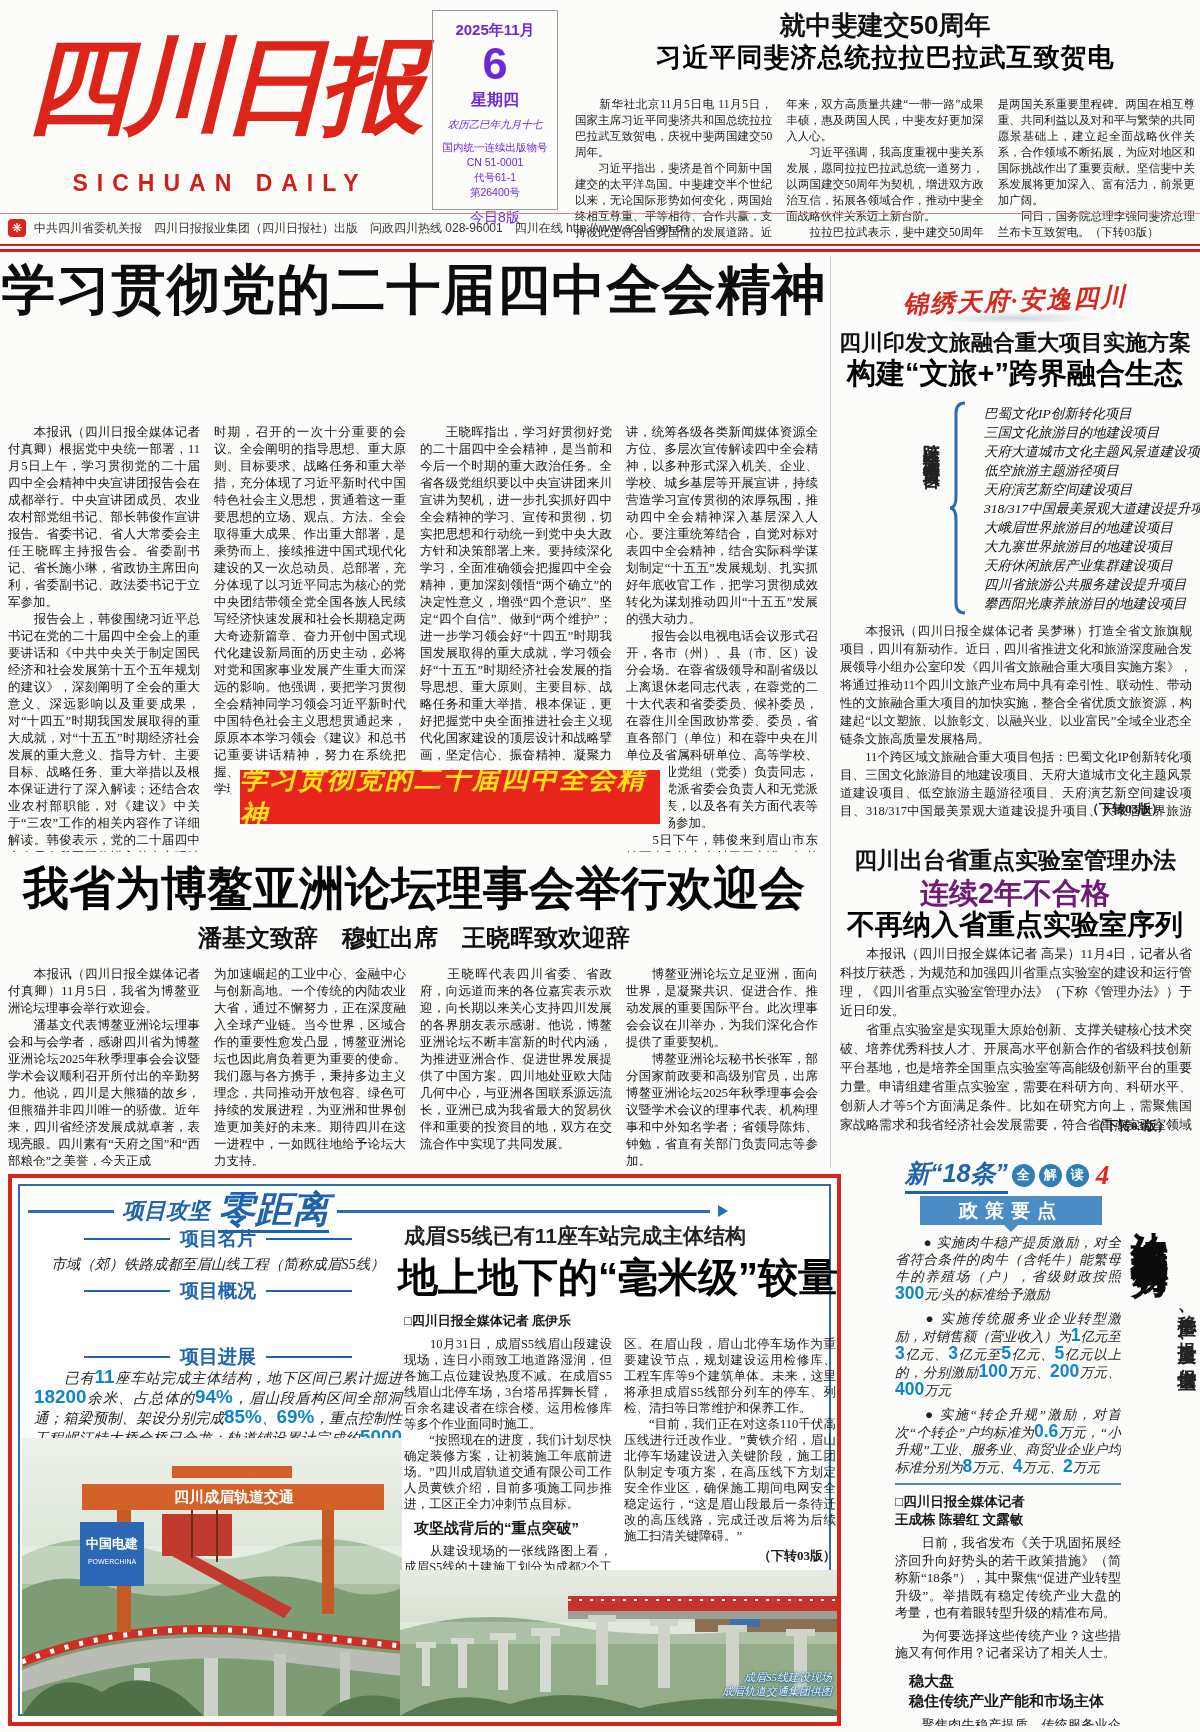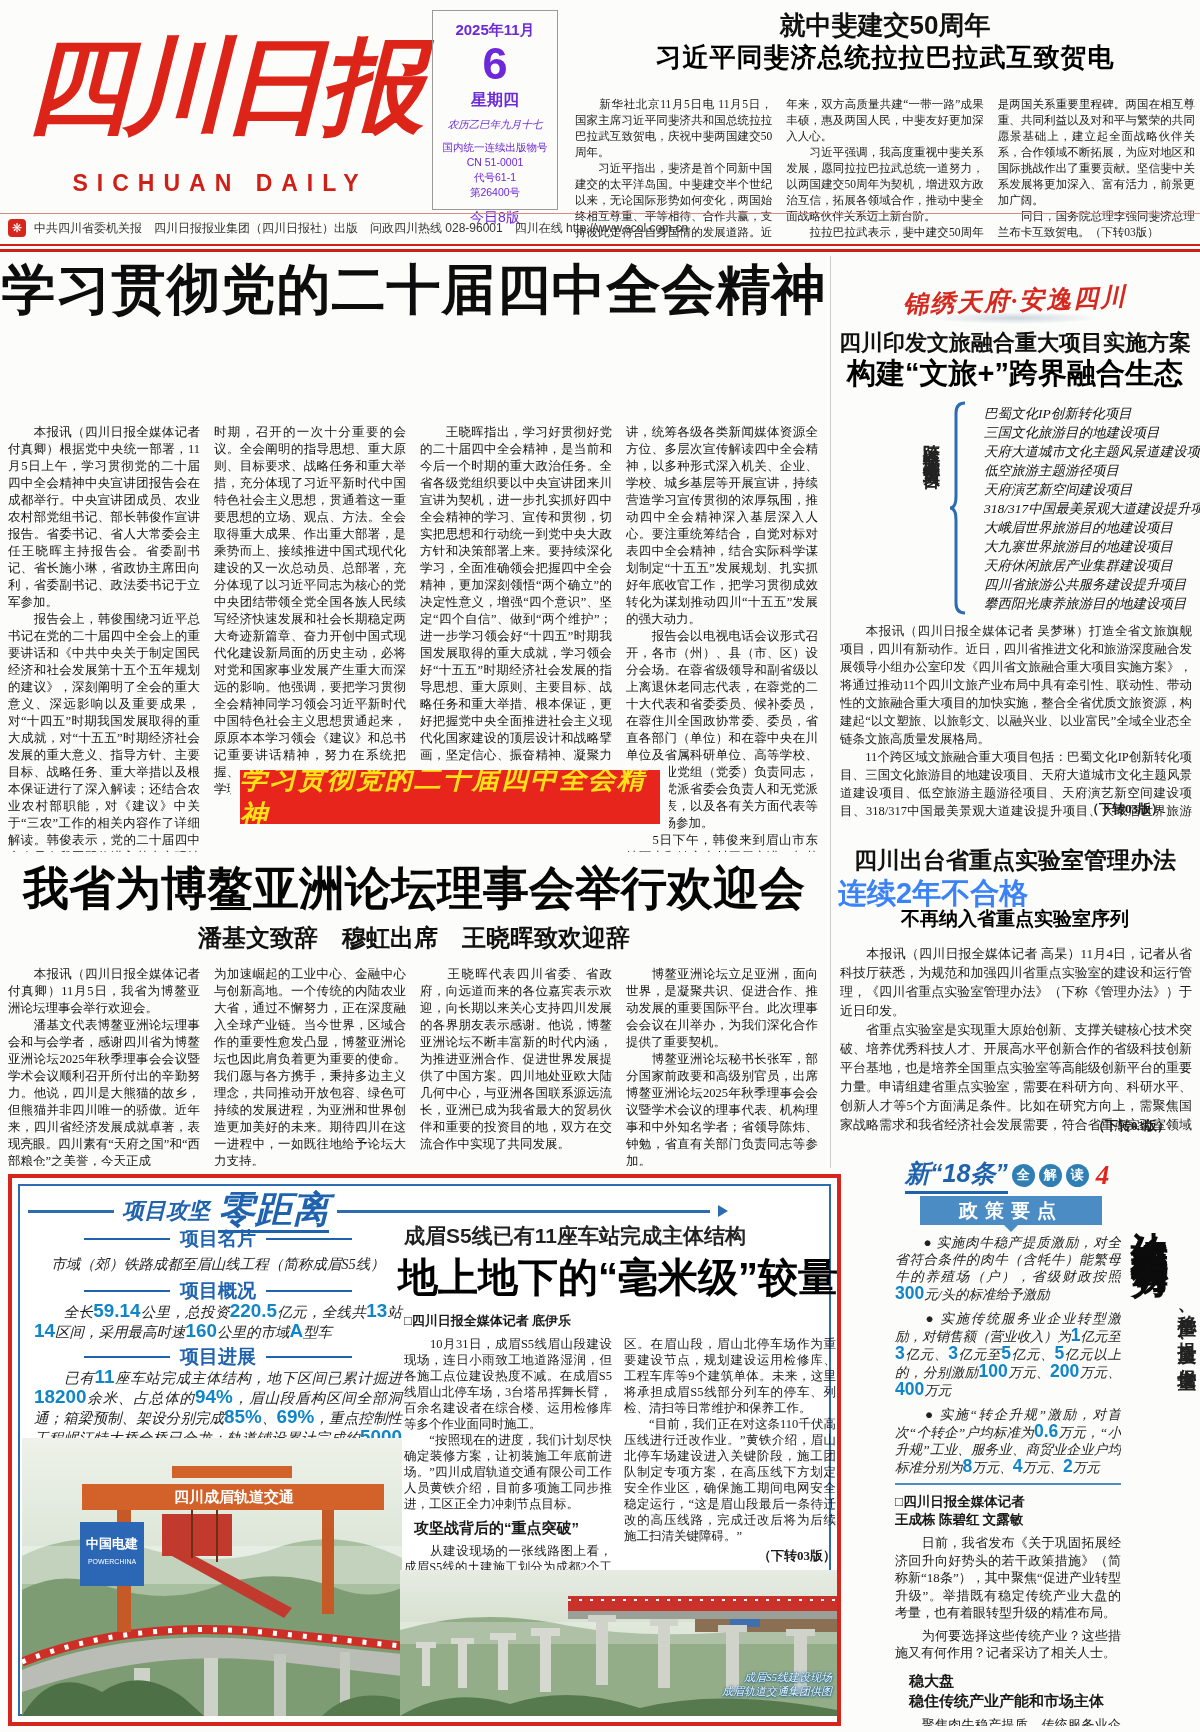--- a/index.html
+++ b/index.html
@@ -52,22 +52,22 @@
   #tour-bracket-label{left:920px;top:430px;height:200px;writing-mode:vertical-rl;font-family:"Liberation Sans",sans-serif;
                       font-size:17px;font-weight:bold;letter-spacing:3px;color:#222;}
   #tour-brace{left:950px;top:400px;}
   #tour-items{left:984px;top:404px;width:214px;font-size:13.5px;font-style:italic;line-height:19px;color:#111;}
   #tour-items div{white-space:nowrap;}
   #tour-body{left:840px;top:622px;width:352px;height:196px;font-size:12.5px;line-height:18px;text-align:justify;
              white-space:pre-line;overflow:hidden;}
   #tour-jump{left:1086px;top:800px;font-size:13px;font-weight:bold;}
   
   #lab-kicker{left:838px;top:845px;width:354px;text-align:center;font-size:23px;font-weight:bold;color:#111;}
-  #lab-h1{left:838px;top:874px;width:354px;text-align:left;font-size:29px;font-weight:900;color:#3b82f6;}
-  #lab-h2{left:838px;top:906px;width:354px;text-align:center;font-size:19px;font-weight:900;color:#000;}
+  #lab-h1{left:838px;top:874px;width:354px;text-align:center;font-size:29px;font-weight:900;color:#701a75;}
+  #lab-h2{left:838px;top:906px;width:354px;text-align:center;font-size:28px;font-weight:900;color:#000;}
   #lab-body{left:840px;top:944px;width:352px;height:192px;font-size:13px;line-height:19px;text-align:justify;
             white-space:pre-line;overflow:hidden;}
   #lab-jump{left:1092px;top:1117px;font-size:13px;font-weight:bold;}
   
   #boao-headline{left:0;top:858px;width:828px;text-align:center;font-size:46px;font-weight:900;color:#060606;}
   #boao-subhead{left:0;top:922px;width:828px;text-align:center;font-size:24px;font-weight:bold;color:#111;}
   .bcol{top:966px;width:192px;height:200px;}
   #bcol1{left:8px;} #bcol2{left:214px;} #bcol3{left:420px;} #bcol4{left:626px;}
   
   #pbox{left:8px;top:1174px;width:825px;height:544px;border:4px solid #d6251d;background:#fff;}
@@ -232,21 +232,20 @@
       <span>项目名片</span>
       <div class="ln"></div>
     </div>
     <div class="ptext" id="ptext1">市域（郊）铁路成都至眉山线工程（简称成眉S5线）</div>
 
     <div class="plabel" id="plabel2">
       <div class="ln"></div>
       <span>项目概况</span>
       <div class="ln"></div>
     </div>
-    <div class="ptext" id="ptext2"><span>　　全长</span><span class="hl-num">59.14</span><span>公里，总投资</span><span class="hl-num">220.5</span><span>亿元，全线共</span><span class="hl-num">13</span><span>站</span><span class="hl-num">14</span><span>区间，采用最高时速</span><span class="hl-num">160</span><span>公里的市域</span><span class="hl-num">A</span><span>型车</span></div>
 
     <div class="plabel" id="plabel3">
       <div class="ln"></div>
       <span>项目进展</span>
       <div class="ln"></div>
     </div>
     <div class="ptext" id="ptext3"><span>　　已有</span><span class="hl-num">11</span><span>座车站完成主体结构，地下区间已累计掘进</span><span class="hl-num">18200</span><span>余米、占总体的</span><span class="hl-num">94%</span><span>，眉山段盾构区间全部洞通；箱梁预制、架设分别完成</span><span class="hl-num">85%</span><span>、</span><span class="hl-num">69%</span><span>，重点控制性工程岷江特大桥全桥已合龙；轨道铺设累计完成约</span><span class="hl-num">5000</span><span>米</span></div>
 
     <div id="s5-kicker">成眉S5线已有11座车站完成主体结构</div>
     <div id="s5-headline">地上地下的“毫米级”较量</div>

